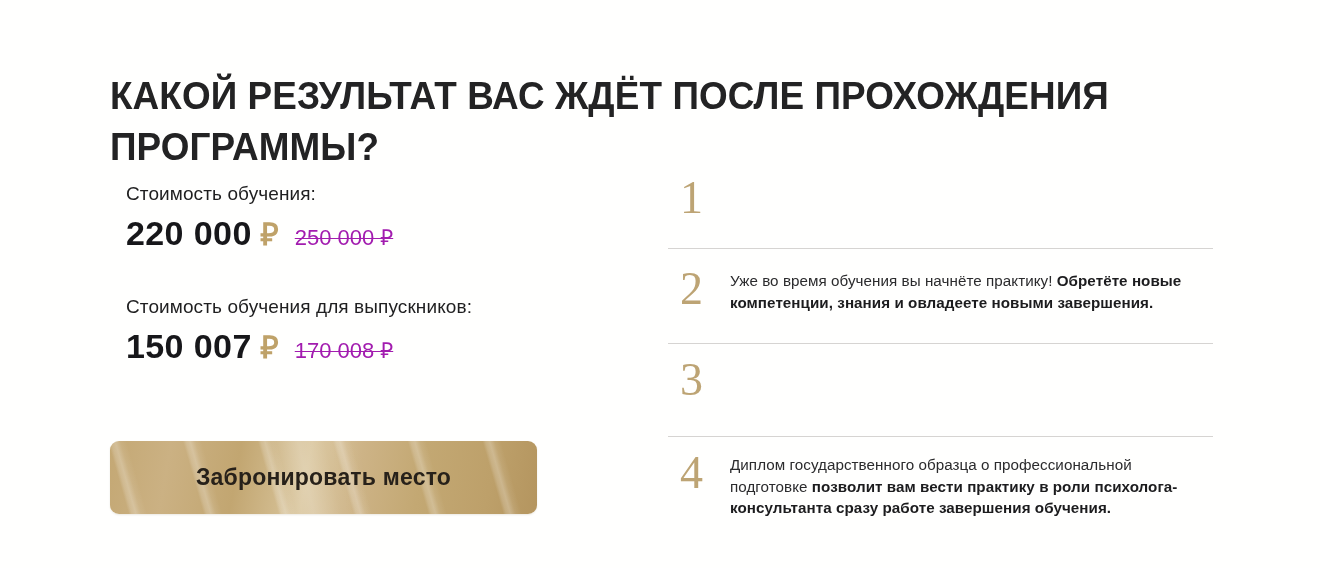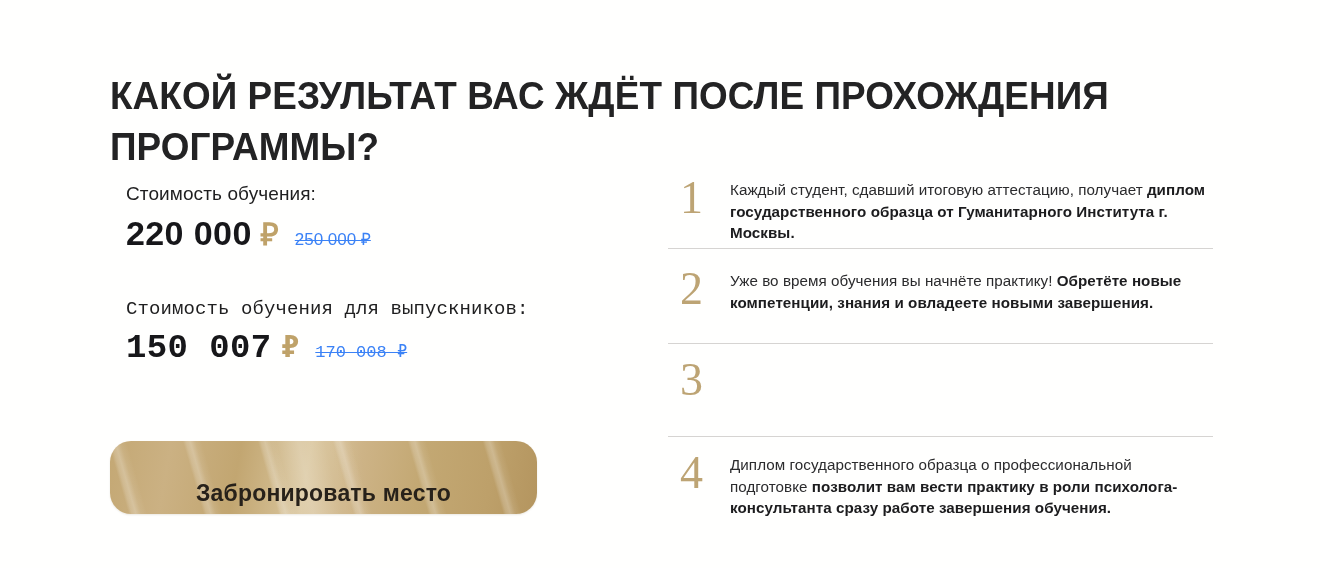--- a/index.html
+++ b/index.html
@@ -48,21 +48,20 @@
     left: 126px;
     top: 182px;
     width: 520px;
   }
 
   .price-block {
     margin-bottom: 36px;
   }
   .price-block:last-of-type {
     margin-bottom: 0;
-    font-family: Liberation Mono, monospace;
   }
 
   .price-label {
     font-size: 19px;
     line-height: 24px;
     font-weight: normal;
     color: #1f1f20;
     letter-spacing: 0.1px;
     margin-bottom: 6px;
   }
@@ -85,46 +84,46 @@
   .price-rub {
     font-size: 31px;
     line-height: 42px;
     font-weight: bold;
     color: #bfa269;
     margin-left: 9px;
     white-space: nowrap;
   }
 
   .price-old {
-    font-size: 17px;
+    font-size: 22px;
     line-height: 42px;
     font-weight: normal;
-    color: #3b82f6;
+    color: #a21caf;
     text-decoration: line-through;
     text-decoration-thickness: 1.3px;
     margin-left: 16px;
     white-space: nowrap;
   }
 
   
   .cta-wrap {
     position: absolute;
     left: 110px;
     top: 441px;
   }
 
   .cta-button {
     position: relative;
     width: 427px;
     height: 73px;
     border: none;
-    border-radius: 21px;
+    border-radius: 9px;
     cursor: pointer;
     overflow: hidden;
-    padding: 16px;
+    padding: 0;
     background:
       linear-gradient(100deg,
         #c4a874 0%,
         #cbb183 14%,
         #c2a671 30%,
         #d9c59c 46%,
         #cdb386 58%,
         #c3a873 72%,
         #bda06a 88%,
         #b4955f 100%);
@@ -256,21 +255,20 @@
       <span class="cta-shimmer"></span>
       <span class="cta-shimmer2"></span>
       <span class="cta-label">Забронировать место</span>
     </button>
   </div>
 
   <div class="right-col">
 
     <div class="list-item item-1">
       <div class="item-num">1</div>
-      <div class="item-text">Каждый студент, сдавший итоговую аттестацию, получает <b>диплом государственного образца от Гуманитарного Института г. Москвы.</b></div>
     </div>
 
     <div class="list-item item-2">
       <div class="item-num">2</div>
       <div class="item-text">Уже во время обучения вы начнёте практику! <b>Обретёте новые компетенции, знания и овладеете новыми завершения.</b></div>
     </div>
 
     <div class="list-item item-3">
       <div class="item-num">3</div>
     </div>

